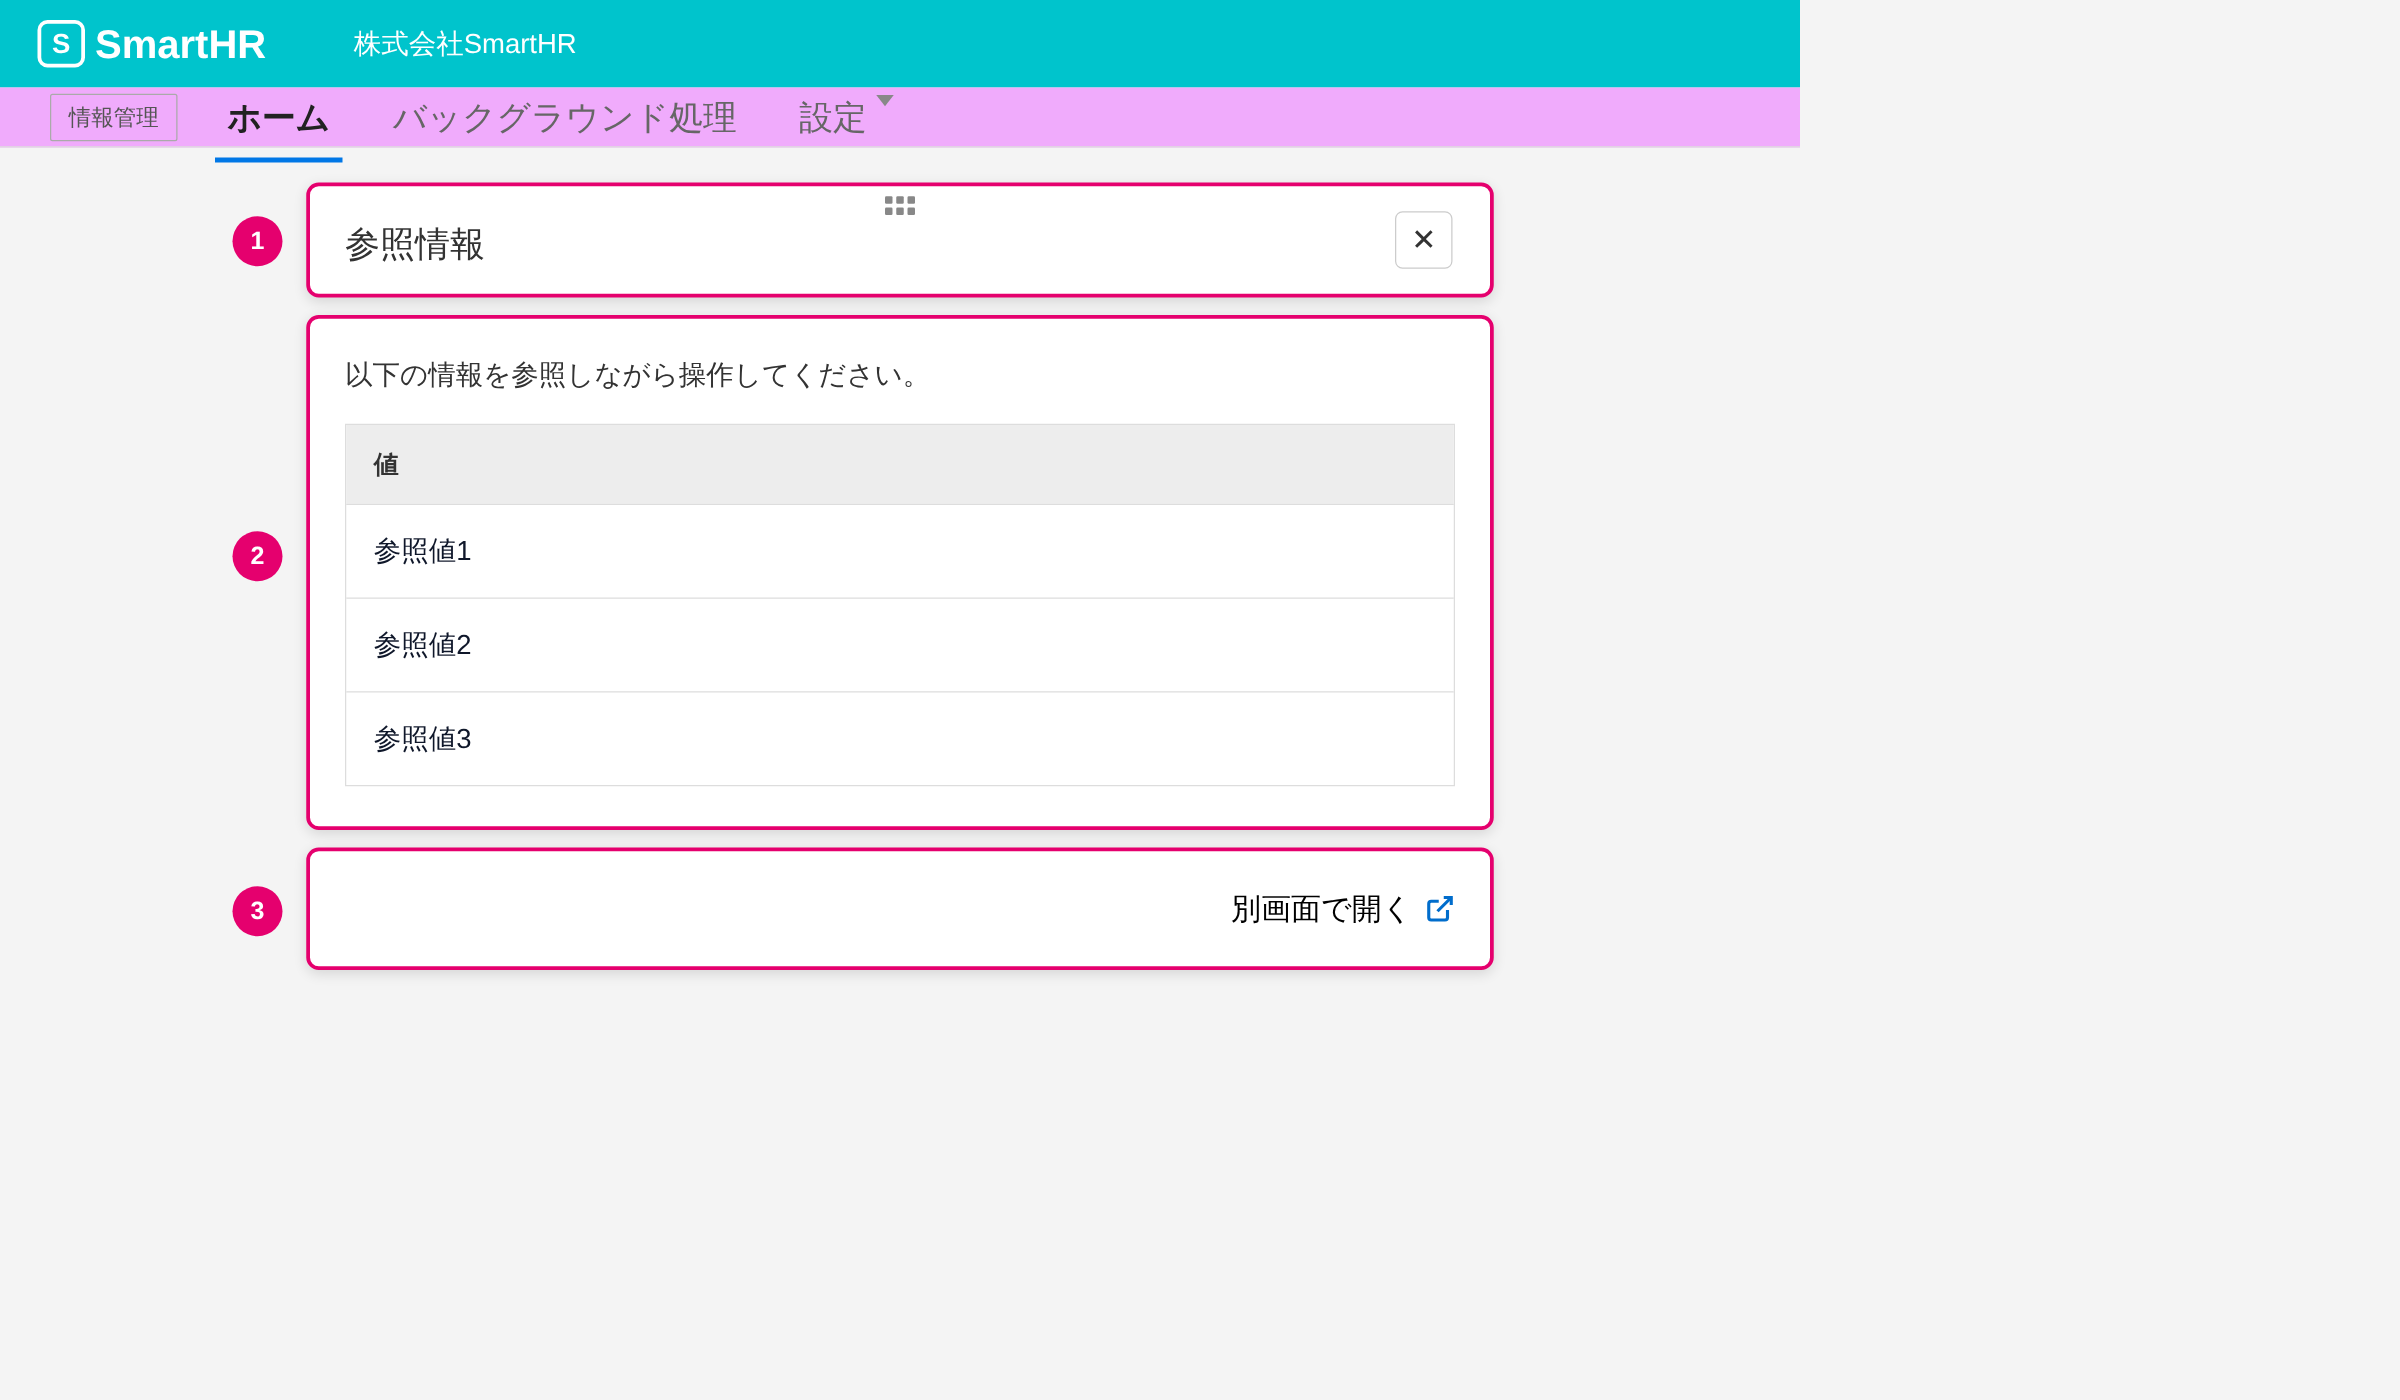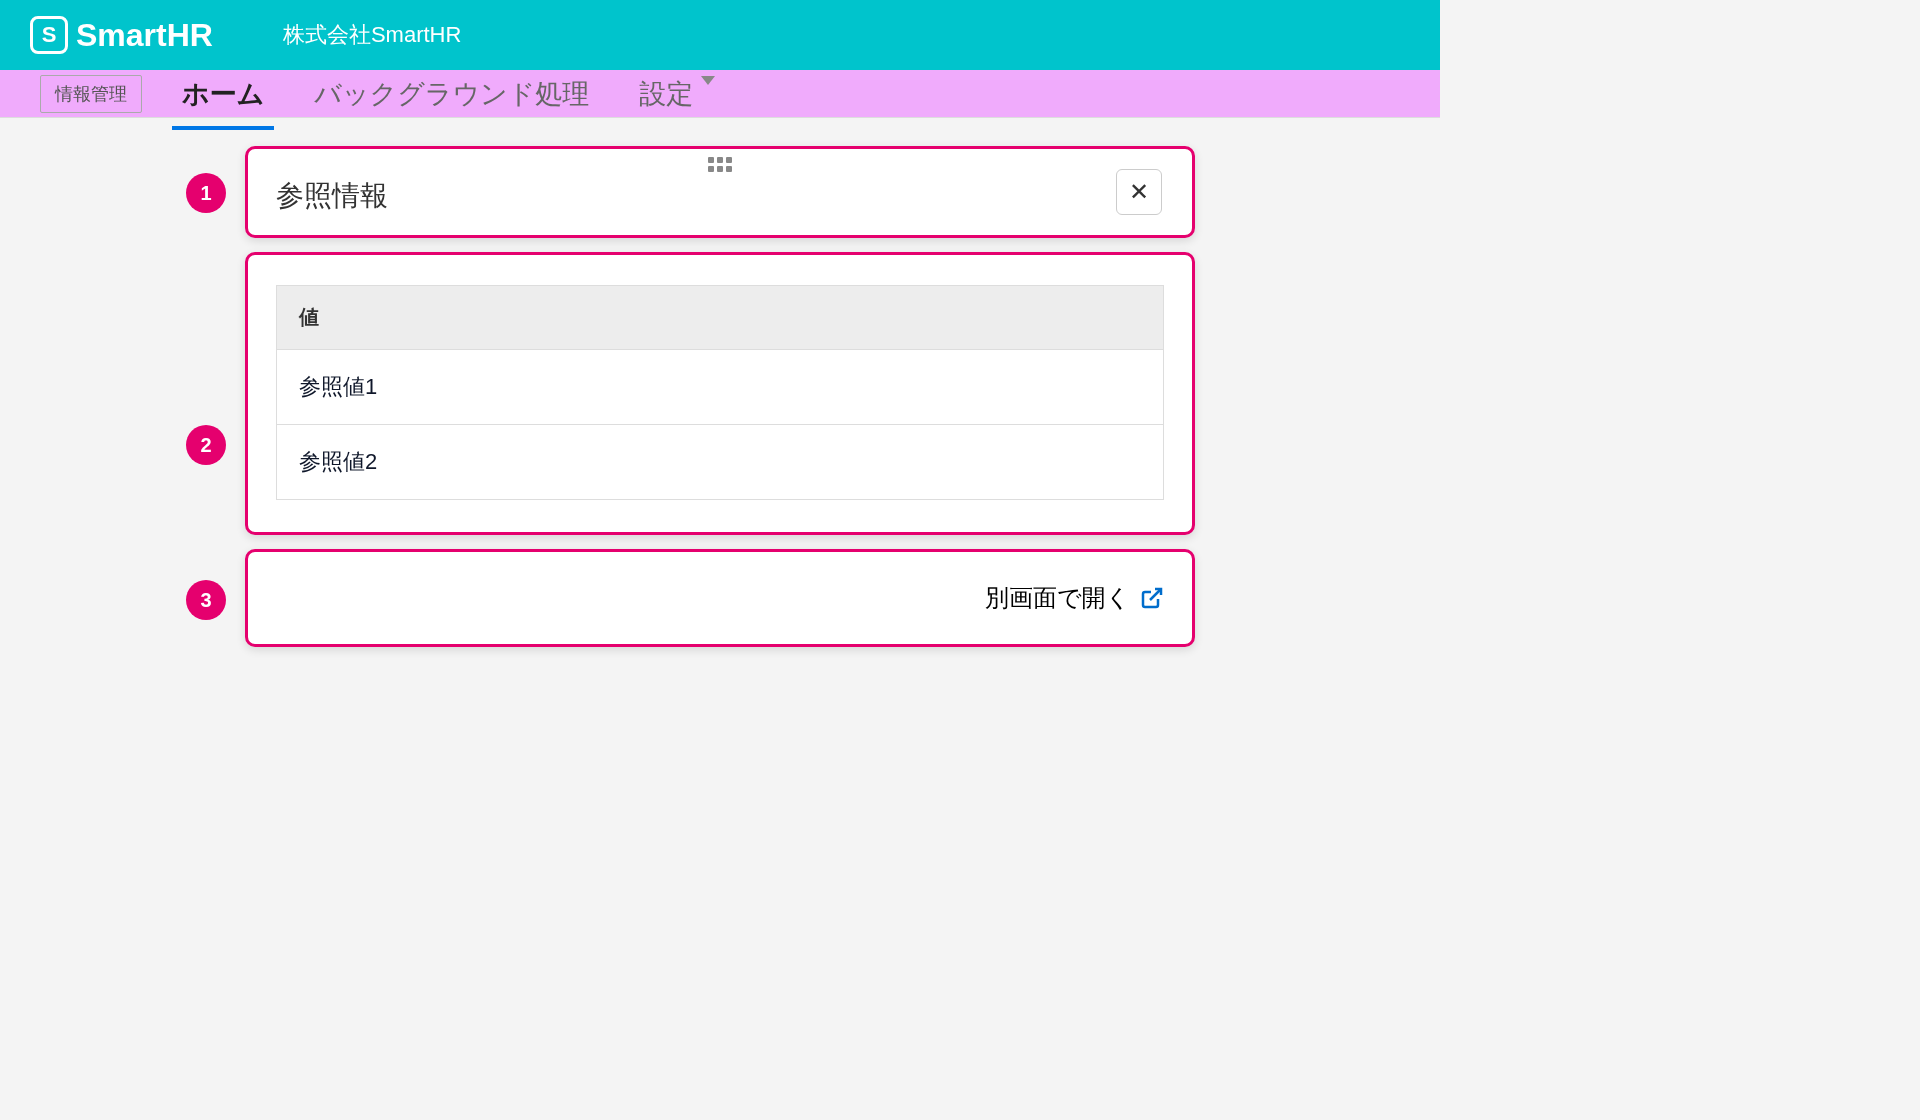--- a/index.html
+++ b/index.html
@@ -217,24 +217,26 @@
         <div class="panel-title">参照情報</div>
         <div class="close-btn">
           <span>✕</span>
         </div>
       </div>
     </div>
 
     <div class="panel">
       <div class="callout-badge" style="top:170px">2</div>
       <div class="panel-body">
+        <div class="body-text">以下の情報を参照しながら操作してください。</div>
         <div class="table">
           <div class="th">値</div>
           <div class="td">参照値1</div>
           <div class="td">参照値2</div>
+          <div class="td">参照値3</div>
         </div>
       </div>
     </div>
 
     <div class="panel">
       <div class="callout-badge" style="top:28px">3</div>
       <div class="panel-footer">
         <div class="open-link">
           <span>別画面で開く</span>
           <span class="ext-icon">

